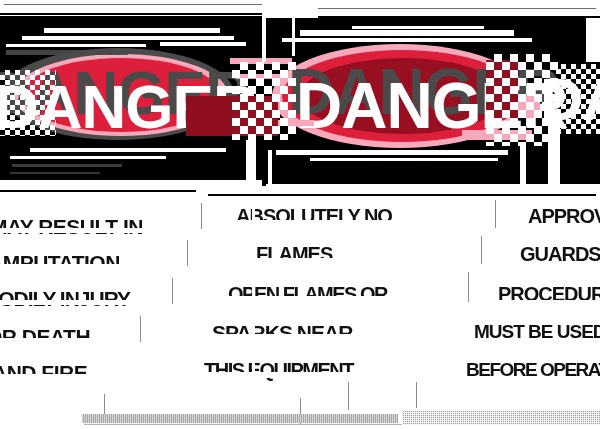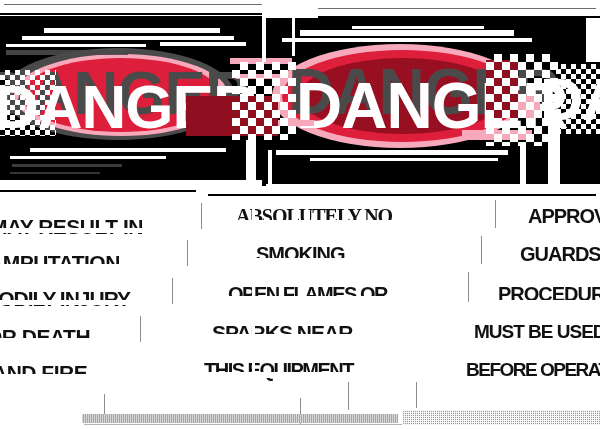--- a/index.html
+++ b/index.html
@@ -179,22 +179,22 @@
 
     <div class="hair dark" style="left:0px;top:190px;width:196px;"></div>
     <div class="hair dark" style="left:208px;top:194px;width:388px;"></div>
 
     <div class="txtline" style="left:-10px;top:216px;font-size:21px;letter-spacing:-.5px;">MAY RESULT IN</div>
     <div class="txtline" style="left:-12px;top:252px;font-size:21px;letter-spacing:-.5px;">AMPUTATION</div>
     <div class="txtline" style="left:-16px;top:288px;font-size:21px;letter-spacing:-1px;">BODILY INJURY</div>
     <div class="txtline" style="left:-14px;top:326px;font-size:21px;letter-spacing:-.5px;">OR DEATH</div>
     <div class="txtline" style="left:-8px;top:362px;font-size:21px;letter-spacing:-.5px;">AND FIRE</div>
 
-    <div class="txtline" style="left:236px;top:206px;font-size:20px;letter-spacing:-1px;font-family:Liberation Serif, serif;">ABSOLUTELY NO</div>
-    <div class="txtline" style="left:256px;top:244px;font-size:20px;letter-spacing:-1px;">SMOKING</div>
+    <div class="txtline" style="left:236px;top:206px;font-size:20px;letter-spacing:-1px;">ABSOLUTELY NO</div>
+    <div class="txtline" style="left:256px;top:244px;font-size:20px;letter-spacing:-1px;">FLAMES</div>
     <div class="txtline" style="left:212px;top:322px;font-size:21px;letter-spacing:-1px;">SPARKS NEAR</div>
     <div class="txtline" style="left:228px;top:284px;font-size:20px;letter-spacing:-1.5px;">OPEN FLAMES OR</div>
     <div class="txtline" style="left:204px;top:360px;font-size:20px;letter-spacing:-1.5px;">THIS EQUIPMENT</div>
 
     <div class="txtline" style="left:528px;top:206px;font-size:20px;letter-spacing:-1px;">APPROVED</div>
     <div class="txtline" style="left:520px;top:244px;font-size:20px;letter-spacing:-1px;">GUARDS AND</div>
     <div class="txtline" style="left:498px;top:284px;font-size:20px;letter-spacing:-1px;">PROCEDURES</div>
     <div class="txtline" style="left:474px;top:322px;font-size:19px;letter-spacing:-1px;">MUST BE USED</div>
     <div class="txtline" style="left:466px;top:360px;font-size:19px;letter-spacing:-1.5px;">BEFORE OPERATING</div>
 

